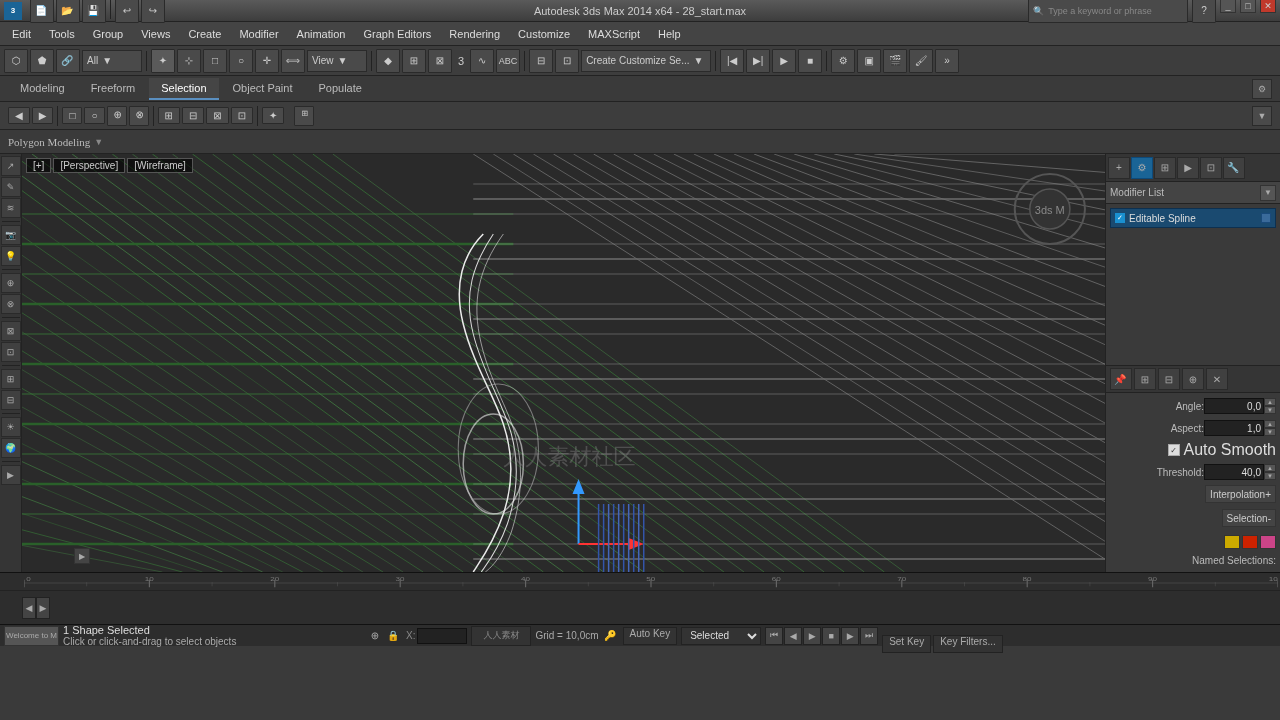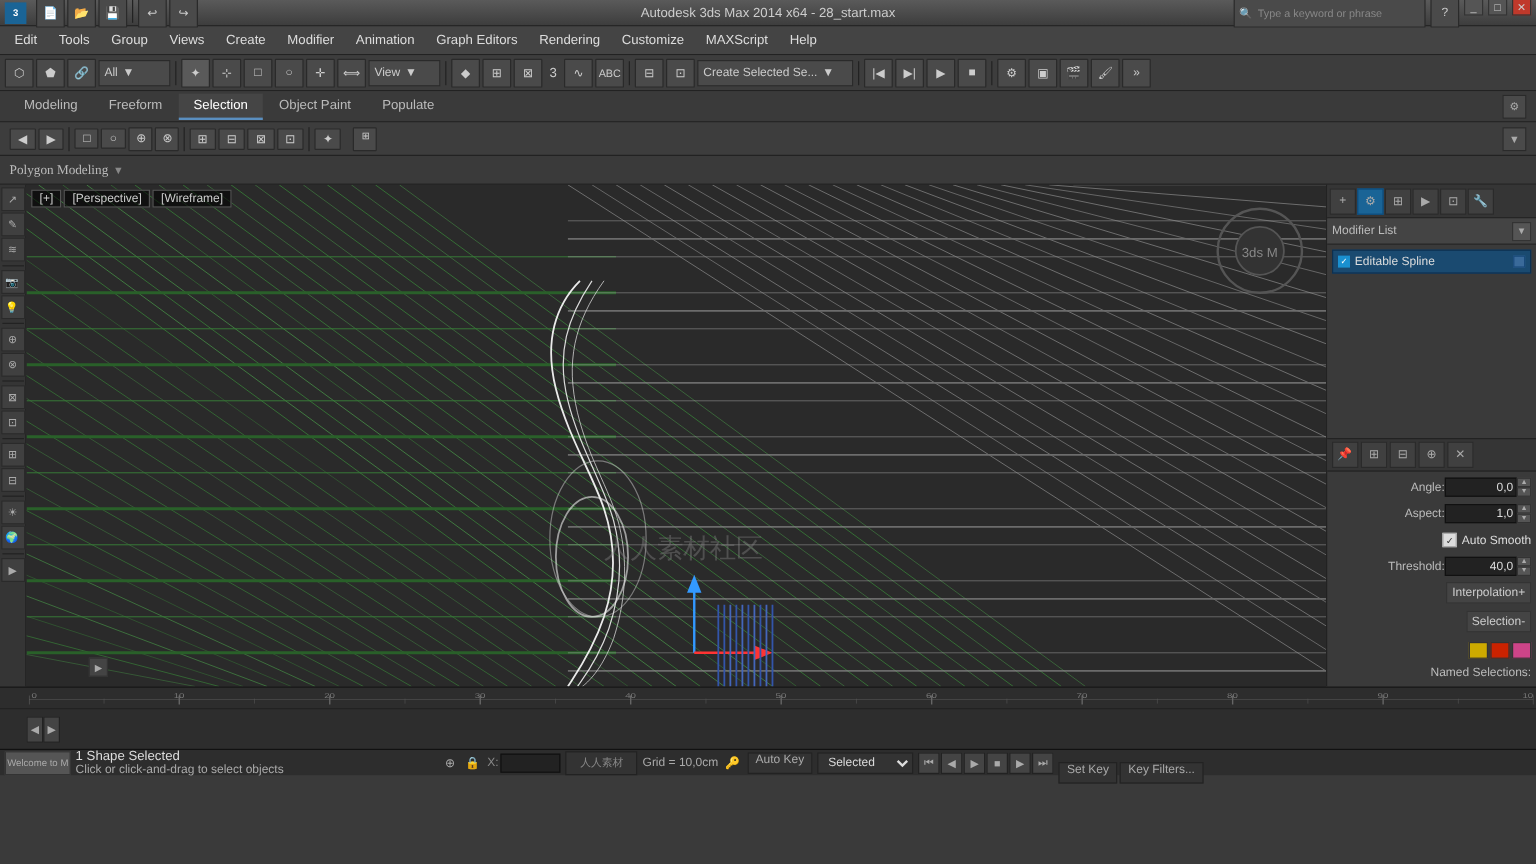--- a/index.html
+++ b/index.html
@@ -71,21 +71,21 @@
     .param-input { width: 60px; height: 16px; background: #222; border: 1px solid #111; color: #ddd; font-size: 10px; text-align: right; padding: 0 2px; }
     .param-spinner { display: flex; flex-direction: column; }
     .spinner-btn { width: 12px; height: 8px; background: #555; border: 1px solid #333; font-size: 6px; cursor: pointer; display: flex; align-items: center; justify-content: center; color: #aaa; }
     .param-with-spinner { display: flex; align-items: center; }
     
     .section-header { height: 18px; background: #444; border: 1px solid #333; display: flex; align-items: center; justify-content: space-between; padding: 0 4px; font-size: 10px; color: #ccc; cursor: pointer; margin-bottom: 2px; }
     
     .checkbox-row { display: flex; align-items: center; gap: 4px; height: 18px; }
     .cb { width: 12px; height: 12px; background: #ddd; border: 1px solid #aaa; display: flex; align-items: center; justify-content: center; cursor: pointer; }
     .cb.checked::after { content: '✓'; font-size: 8px; color: #333; }
-    .cb-label { font-size: 10px; color: #ddd; }
+    .cb-label { font-size: 16px; color: #ddd; }
     
     .named-sel-label { font-size: 10px; color: #bbb; padding: 2px 0; }
     .color-chips { display: flex; gap: 2px; margin-top: 2px; }
     .chip { width: 16px; height: 14px; border: 1px solid #333; cursor: pointer; }
     
     
     #timeline { height: 34px; background: #2d2d2d; border-top: 1px solid #222; display: flex; align-items: center; }
     #timeline-bar { flex: 1; background: #222; height: 20px; position: relative; margin: 2px; border: 1px solid #111; cursor: pointer; }
     .timeline-label { position: absolute; left: 50%; transform: translateX(-50%); top: 50%; transform: translate(-50%, -50%); font-size: 9px; color: #888; }
     .tl-arrow { width: 14px; height: 22px; background: #444; border: 1px solid #222; display: flex; align-items: center; justify-content: center; cursor: pointer; font-size: 9px; color: #aaa; }
@@ -175,21 +175,21 @@
   <div class="toolbar-btn">◆</div>
   <div class="toolbar-btn">⊞</div>
   <div class="toolbar-btn">⊠</div>
   <div style="font-size:11px;color:#ccc;padding:0 4px;">3</div>
   <div class="toolbar-btn">∿</div>
   <div class="toolbar-btn" style="font-size:9px;">ABC</div>
   <div class="toolbar-sep"></div>
   <div class="toolbar-btn">⊟</div>
   <div class="toolbar-btn">⊡</div>
   <div class="toolbar-dropdown" style="width:130px;">
-    <span>Create Selected Se...</span>
+    <span>Create Customize Se...</span>
     <span>▼</span>
   </div>
   <div class="toolbar-sep"></div>
   <div class="toolbar-btn">|◀</div>
   <div class="toolbar-btn">▶|</div>
   <div class="toolbar-btn">▶</div>
   <div class="toolbar-btn">■</div>
   <div class="toolbar-sep"></div>
   <div class="toolbar-btn">⚙</div>
   <div class="toolbar-btn">▣</div>

